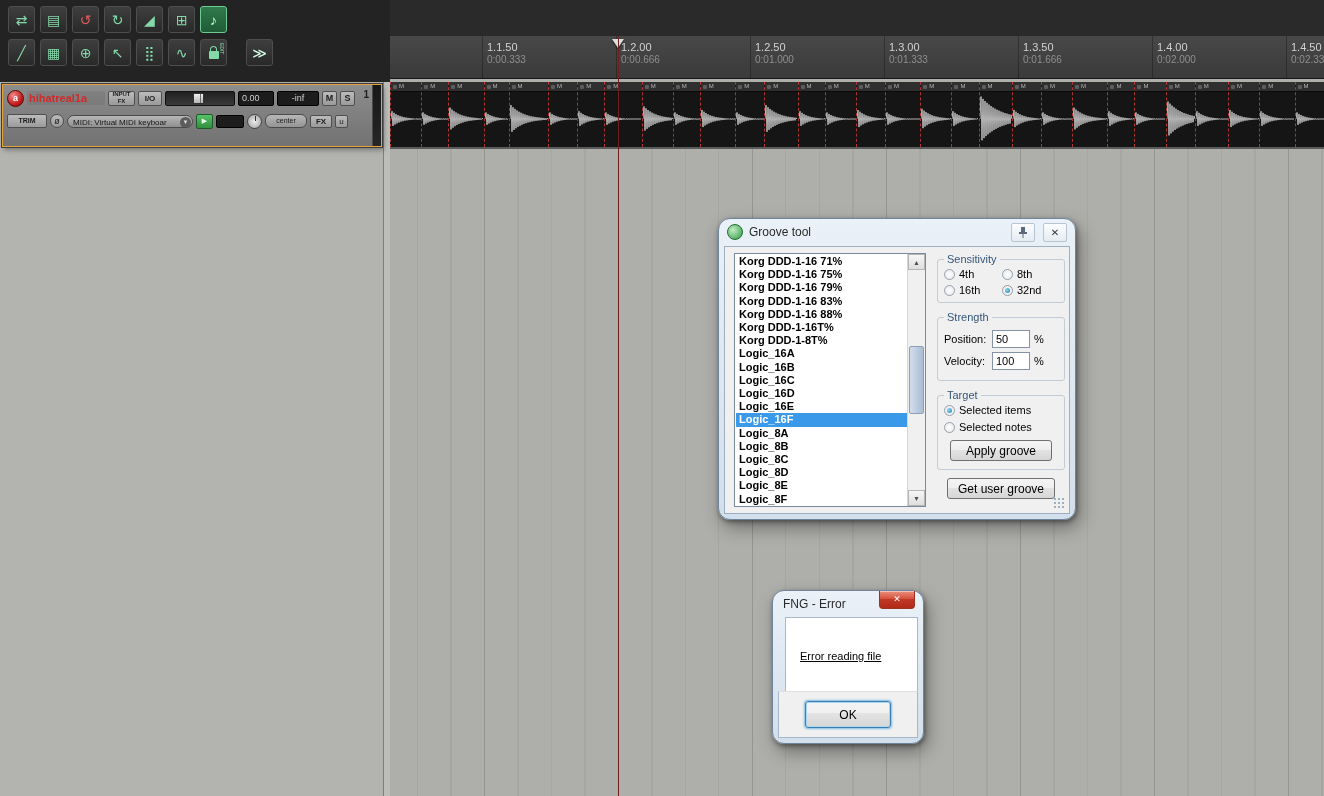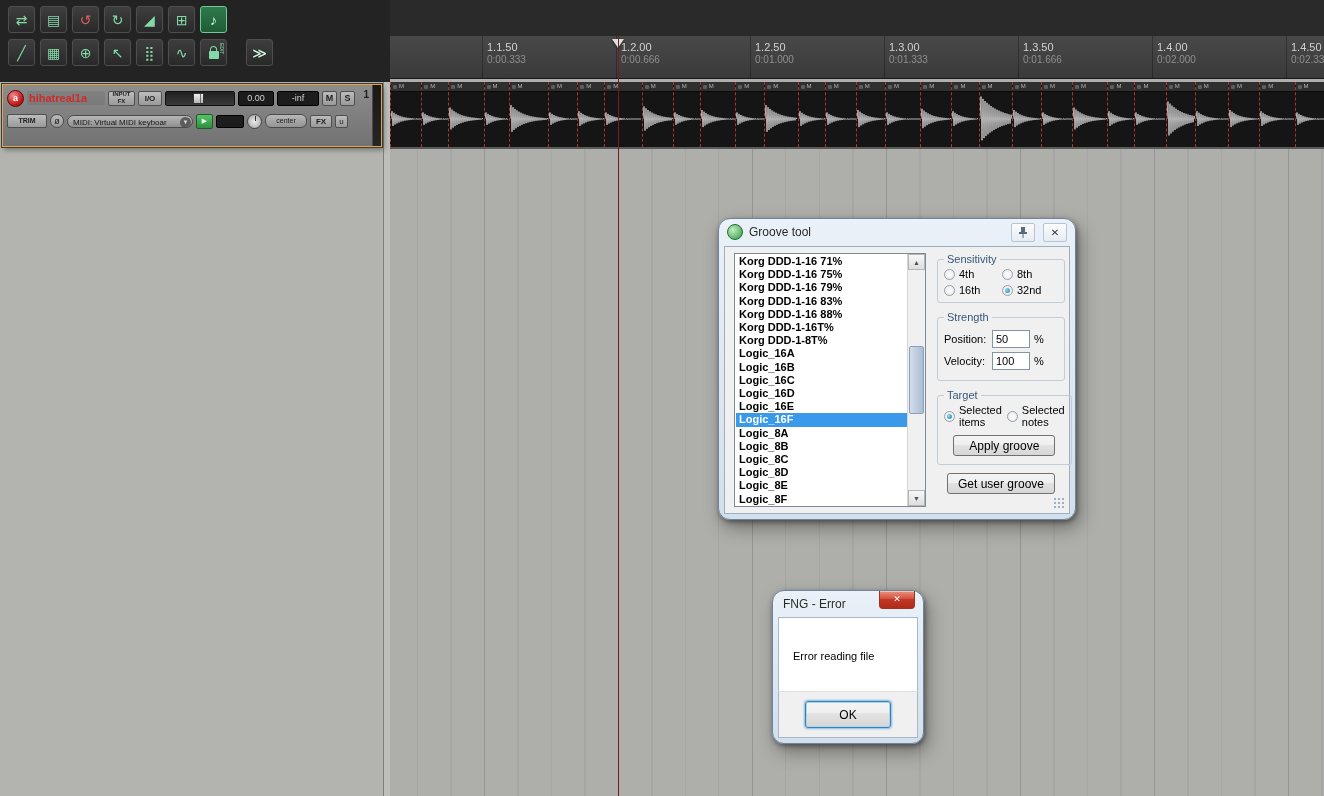--- a/index.html
+++ b/index.html
@@ -69,21 +69,21 @@
          flex-direction:column;justify-content:center;}
   .iobtn{width:24px;height:15px;line-height:13px;font-weight:bold;}
   .sqbtn{width:15px;height:15px;line-height:13px;font-size:9px;font-weight:bold;}
   .fader{width:68px;height:13px;background:linear-gradient(#202020,#3a3a3a);border:1px solid #101010;
          border-radius:2px;position:relative;flex:none;cursor:ew-resize;}
   .fader::after{content:'';position:absolute;left:50%;top:2px;bottom:2px;width:1px;background:#6a6a6a;}
   .fader-handle{position:absolute;left:27px;top:1px;width:9px;height:9px;
                 background:linear-gradient(#f0f0f0,#b5b5b5);border:1px solid #333;border-radius:1px;}
   .valbox{background:#1c1c1c;border:1px solid #000;color:#cfcfcf;font-size:9px;height:13px;
           line-height:13px;padding:0 3px;border-radius:2px;flex:none;}
-  .vol{width:28px;text-align:center;}
+  .vol{width:28px;text-align:left;}
   .peak{width:34px;text-align:center;}
   .trimbtn{width:40px;height:14px;line-height:12px;font-size:7px;font-weight:bold;}
   .phasebtn{width:14px;height:14px;border-radius:50%;line-height:12px;font-size:9px;}
   .midisel{width:126px;height:13px;background:linear-gradient(#b7b7b7,#8f8f8f);border:1px solid #4a4a4a;
            border-radius:7px;font-size:8px;color:#161616;padding:0 14px 0 5px;line-height:13px;
            white-space:nowrap;overflow:hidden;position:relative;cursor:pointer;flex:none;box-sizing:border-box;}
   .midisel .dd{position:absolute;right:1px;top:1px;width:11px;height:11px;border-radius:50%;
                background:#5c5c5c;color:#ddd;font-size:6px;text-align:center;line-height:11px;}
   .monbtn{width:15px;height:13px;background:linear-gradient(#57c267,#2f8f3f);border:1px solid #1d5c28;
           border-radius:2px;color:#eaffea;font-size:7px;line-height:12px;text-align:center;cursor:pointer;flex:none;}
@@ -127,21 +127,21 @@
           line-height:16px;background:linear-gradient(#f7f7f7,#dedede);border:1px solid #b5b5b5;
           box-sizing:border-box;cursor:pointer;}
   .sb-btn.up{top:0;} .sb-btn.dn{bottom:0;}
   .sb-thumb{position:absolute;left:1px;right:1px;top:92px;height:66px;cursor:grab;
             background:linear-gradient(90deg,#d3deeb,#aabdd4);border:1px solid #8ba0b8;border-radius:2px;}
 
   .gcol{position:absolute;left:212px;top:6px;width:128px;}
   fieldset.grp{border:1px solid #c0cdd8;border-radius:3px;margin:0 0 8px;padding:3px 6px 6px;}
   fieldset.grp legend{font-size:11px;color:#35567a;padding:0 3px;}
   .radio-grid{display:grid;grid-template-columns:1fr 1fr;gap:4px 2px;}
-  .radio-col{display:flex;flex-direction:row;gap:5px;}
+  .radio-col{display:flex;flex-direction:column;gap:5px;}
   .radio-row{display:flex;align-items:center;gap:4px;font-size:11px;color:#000;cursor:pointer;}
   .radio{width:11px;height:11px;border-radius:50%;border:1px solid #94a0ac;flex:none;
          background:radial-gradient(#fff,#e6e6e6);box-sizing:border-box;}
   .radio.checked{position:relative;}
   .radio.checked::after{content:'';position:absolute;left:2px;top:2px;width:5px;height:5px;border-radius:50%;
          background:radial-gradient(circle at 35% 35%,#8fd8f2,#1a7fae);}
   .frow{display:flex;align-items:center;gap:4px;font-size:11px;margin:4px 0;color:#000;}
   .frow label{width:44px;}
   .frow input{width:30px;height:16px;border:1px solid #8494a4;font-size:11px;padding:0 3px;
               font-family:"Liberation Sans",sans-serif;box-sizing:content-box;}
@@ -151,22 +151,22 @@
   .apply{display:block;width:102px;height:21px;margin:7px auto 2px;}
   .getuser{display:block;width:108px;height:21px;margin:2px auto 0;}
   .grip{position:absolute;right:3px;bottom:3px;width:13px;height:13px;cursor:nwse-resize;
         background-image:radial-gradient(#9fb0c0 1px, transparent 1.2px);background-size:4px 4px;}
 
   .error{left:772px;top:590px;width:150px;height:152px;z-index:11;}
   .close-red{position:absolute;right:8px;top:0;width:34px;height:17px;border:1px solid #9b3325;border-top:none;
              border-radius:0 0 4px 4px;color:#fff;font-size:9px;text-align:center;line-height:16px;cursor:pointer;
              background:linear-gradient(#ea9180,#d6523c 45%,#c03726 50%,#b02a18);
              box-shadow:inset 0 1px 0 rgba(255,255,255,.45);}
-  .err-body{position:absolute;left:5px;top:26px;right:5px;height:76px;background:#fff;
-            border:1px solid #a8b8c8;border-bottom:none;}
+  .err-body{position:absolute;left:12px;top:26px;right:5px;height:76px;background:#fff;
+            border:1px solid #a8b8c8;border-bottom:none;text-decoration:underline;}
   .err-msg{font-size:11px;color:#000;padding:32px 0 0 14px;}
   .err-footer{position:absolute;left:5px;right:5px;bottom:5px;height:45px;background:#f0f0f0;
               border:1px solid #a8b8c8;border-top:1px solid #e0e0e0;
               display:flex;align-items:center;justify-content:center;}
   .ok{width:86px;height:27px;border:1px solid #3c7fb1;
       box-shadow:inset 0 0 0 1px #a9d6f0, 0 0 2px 1px #7fbce4;}
 </style>
 </head>
 <body>
 

